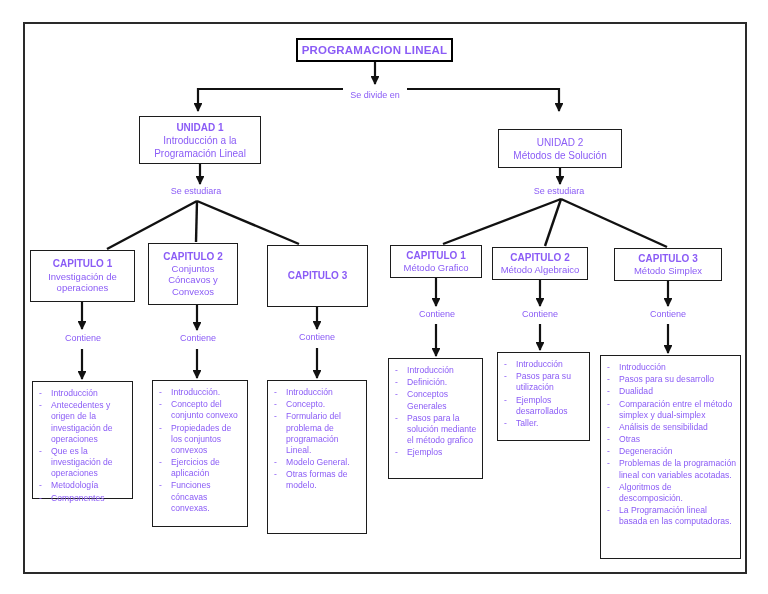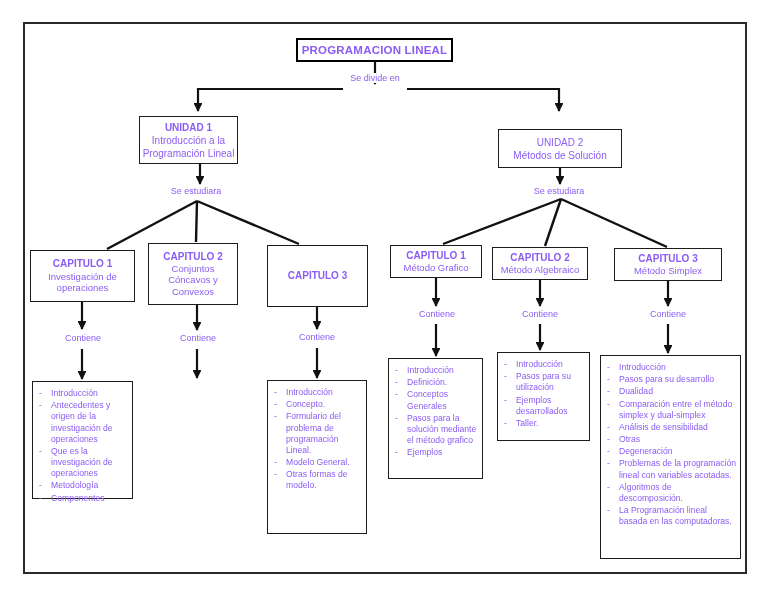--- a/index.html
+++ b/index.html
@@ -15,21 +15,21 @@
 
   .box {
     position:absolute; border:1.6px solid #1c1c1c; background:#fff;
     text-align:center; display:flex; flex-direction:column;
     justify-content:center; align-items:center; box-sizing:border-box;
   }
   #title-box {
     left:296px; top:38px; width:157px; height:24px;
     border:2.6px solid #000; font-weight:bold; font-size:11.5px; letter-spacing:.2px;
   }
-  #unidad1 { left:139px; top:116px; width:99px; height:48px; font-size:10px; line-height:1.3; }
+  #unidad1 { left:139px; top:116px; width:122px; height:48px; font-size:10px; line-height:1.3; }
   #unidad2 { left:498px; top:129px; width:124px; height:39px; font-size:10px; line-height:1.3; }
   #unidad1 .t { font-weight:bold; }
   #unidad2 .t { font-weight:normal; }
 
   .chapter { font-size:9.5px; line-height:1.22; padding:2px; }
   .chapter .t { font-weight:bold; font-size:10px; }
   #cap-l1 { left:30px;  top:250px; width:105px; height:52px; }
   #cap-l2 { left:148px; top:243px; width:90px;  height:62px; }
   #cap-l3 { left:267px; top:245px; width:101px; height:62px; }
   #cap-r1 { left:390px; top:245px; width:92px;  height:33px; }
@@ -44,21 +44,21 @@
   ul.items li { position:relative; padding-left:15px; margin-bottom:1px; }
   ul.items li::before { content:"-"; position:absolute; left:3px; }
   #list-l1 { left:32px;  top:381px; width:101px; height:118px; }
   #list-l2 { left:152px; top:380px; width:96px;  height:147px; }
   #list-l3 { left:267px; top:380px; width:100px; height:154px; }
   #list-r1 { left:388px; top:358px; width:95px;  height:121px; }
   #list-r2 { left:497px; top:352px; width:93px;  height:89px; }
   #list-r3 { left:600px; top:355px; width:141px; height:204px; }
 
   .lbl { position:absolute; font-size:9px; text-align:center; background:#fff; }
-  #lbl-divide { left:342px; top:73px;  width:66px; }
+  #lbl-divide { left:342px; top:90px;  width:66px; }
   #lbl-est-1  { left:159px; top:186px; width:74px; }
   #lbl-est-2  { left:522px; top:186px; width:74px; }
   .contiene   { width:54px; }
   #cont-l1 { left:56px;  top:333px; }
   #cont-l2 { left:171px; top:333px; }
   #cont-l3 { left:290px; top:332px; }
   #cont-r1 { left:410px; top:309px; }
   #cont-r2 { left:513px; top:309px; }
   #cont-r3 { left:641px; top:309px; }
 </style>
@@ -156,20 +156,29 @@
 
   <div class="listbox" id="list-l1">
     <ul class="items">
         <li>Introducción</li>
         <li>Antecedentes y origen de la investigación de operaciones</li>
         <li>Que es la investigación de operaciones</li>
         <li>Metodología</li>
         <li>Componentes</li>
       </ul>
   </div>
+  <div class="listbox" id="list-l2">
+    <ul class="items">
+        <li>Introducción.</li>
+        <li>Concepto del conjunto convexo</li>
+        <li>Propiedades de los conjuntos convexos</li>
+        <li>Ejercicios de aplicación</li>
+        <li>Funciones cóncavas convexas.</li>
+      </ul>
+  </div>
   <div class="listbox" id="list-l3">
     <ul class="items">
         <li>Introducción</li>
         <li>Concepto.</li>
         <li>Formulario del problema de programación Lineal.</li>
         <li>Modelo General.</li>
         <li>Otras formas de modelo.</li>
       </ul>
   </div>
   <div class="listbox" id="list-r1">

